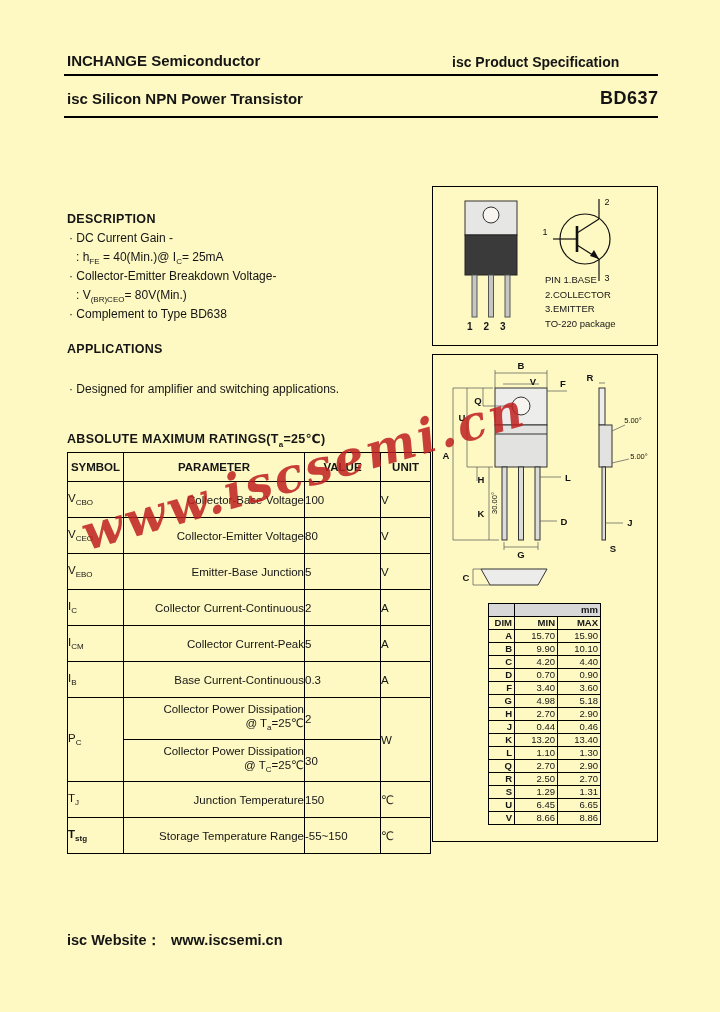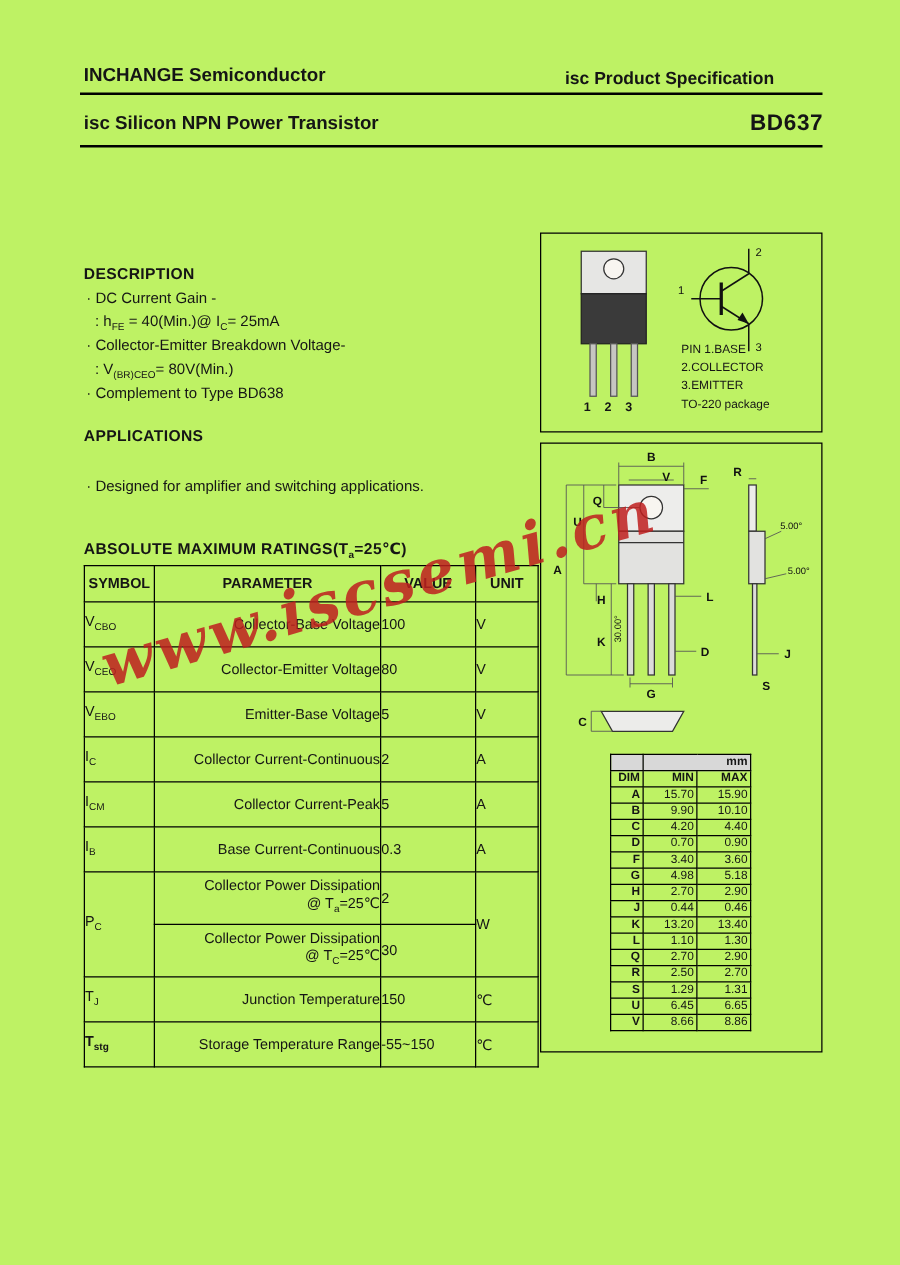--- a/index.html
+++ b/index.html
@@ -1,18 +1,18 @@
 <!DOCTYPE html>
 <html><head>
 <meta charset="utf-8">
 <style>
   html,body { margin:0; padding:0; background:#e9e7e2; }
   .page {
     position:relative; width:720px; height:1012px; margin:0 auto;
-    background:#bef264; color:#151515; overflow:hidden;
+    background:#fef9c3; color:#151515; overflow:hidden;
     font-family:"Liberation Sans","DejaVu Sans",sans-serif;
   }
   .abs { position:absolute; }
   .b { font-weight:bold; }
   sub { font-size:8px; }
   .rule { position:absolute; left:64px; width:594px; height:2px; background:#000; }
 
   
   .h1 { font-size:12.5px; font-weight:bold; letter-spacing:0.3px; }
   .txt { font-size:12px; }
@@ -152,21 +152,21 @@
       <td class="c">V</td>
     </tr>
     <tr>
       <td class="c"><span>V</span><sub>CEO</sub></td>
       <td class="p">Collector-Emitter Voltage</td>
       <td class="c">80</td>
       <td class="c">V</td>
     </tr>
     <tr>
       <td class="c"><span>V</span><sub>EBO</sub></td>
-      <td class="p">Emitter-Base Voltage</td>
+      <td class="p">Emitter-Base Junction</td>
       <td class="c">5</td>
       <td class="c">V</td>
     </tr>
     <tr>
       <td class="c"><span>I</span><sub>C</sub></td>
       <td class="p">Collector Current-Continuous</td>
       <td class="c">2</td>
       <td class="c">A</td>
     </tr>
     <tr>
@@ -366,14 +366,18 @@
             <td>V</td>
             <td>8.66</td>
             <td>8.86</td>
           </tr>
     </tbody>
       </table>
   </div>
 
   <div class="watermark">www.iscsemi.cn</div>
 
+  <div class="abs footer" style="left:67px; top:931px;">
+    <span>isc Website：</span>
+    <span style="margin-left:6px;">www.iscsemi.cn</span>
+  </div>
 
 </div>
 
 </body></html>

